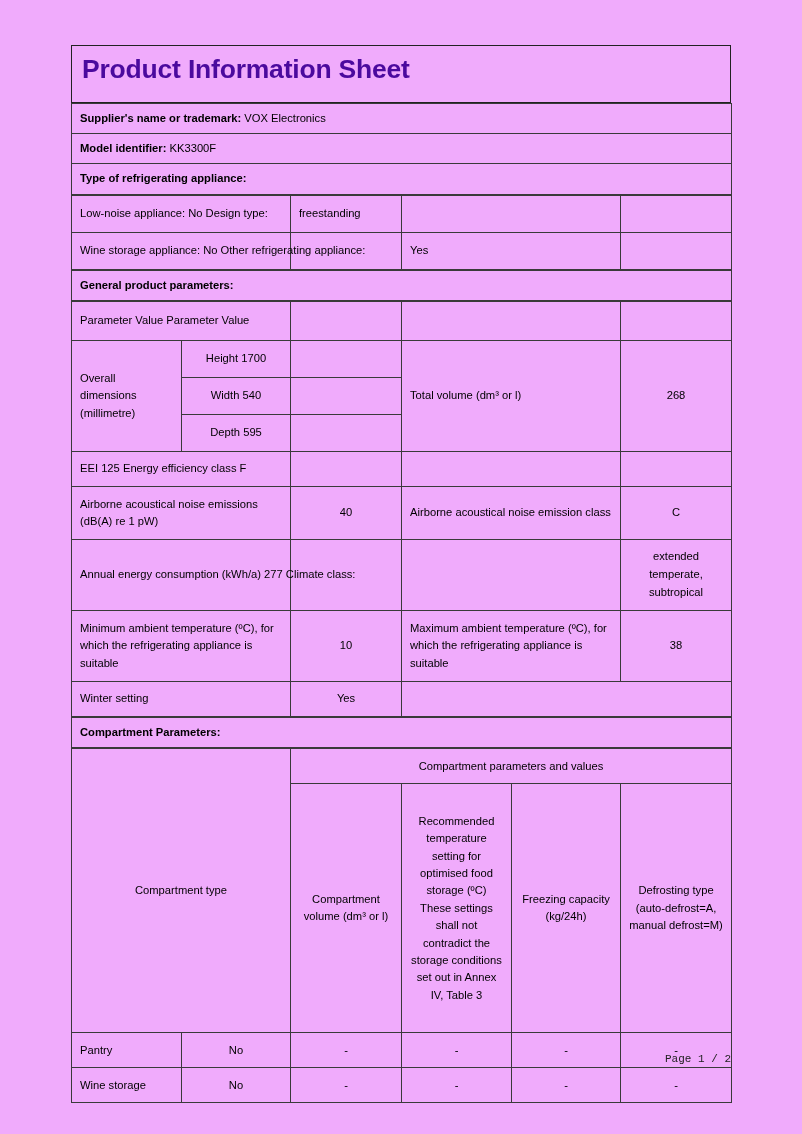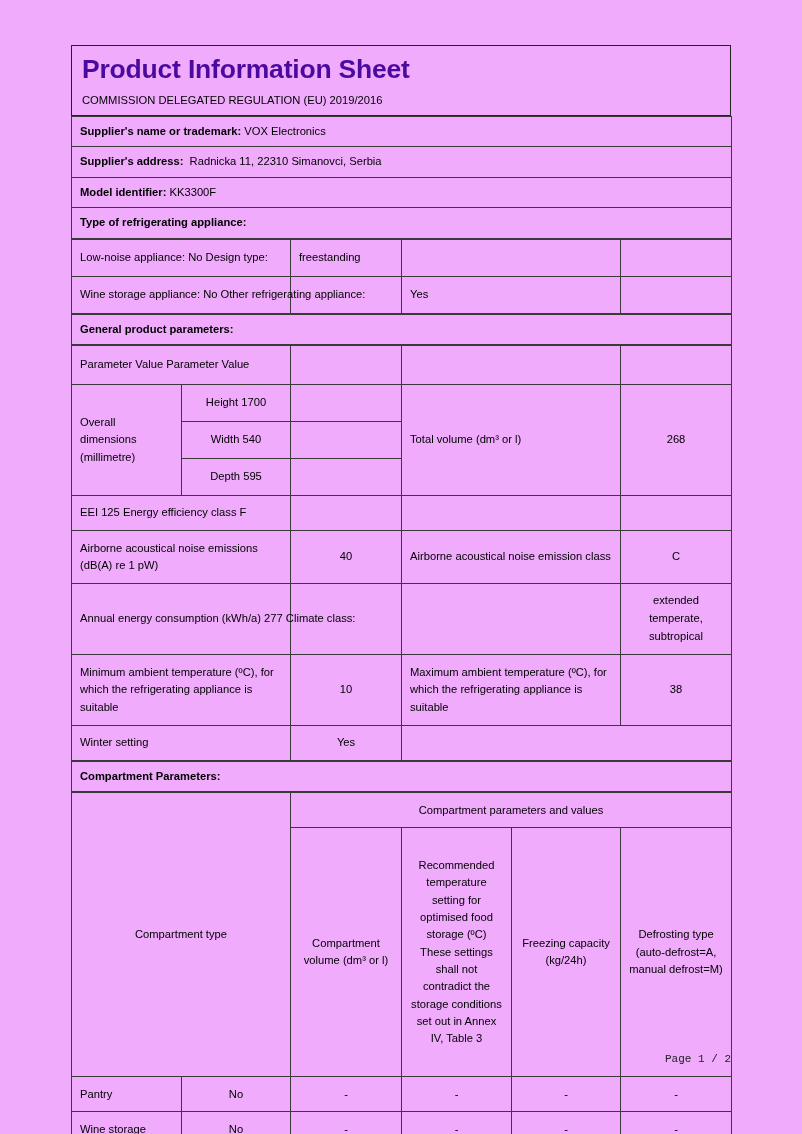--- a/index.html
+++ b/index.html
@@ -110,42 +110,35 @@
 </style>
 </head>
 <body>
 
 <div class="page">
 
   <div class="sheet">
 
     <div class="title-cell">
       <div class="doc-title">Product Information Sheet</div>
-      <div class="doc-sub">COMMISSION DELEGATED REGULATION (EU) 2019/2016</div>
     </div>
 
     <table class="t">
       <colgroup>
         <col style="width:660px">
       </colgroup>
       <tbody>
           <tr class="h-row">
         <td class="nowrap-ov">
           <span class="bold">Supplier's name or trademark:</span>
           <span>VOX Electronics</span>
         </td>
       </tr>
       <tr class="h-row">
         <td class="nowrap-ov">
-          <span class="bold">Supplier's address:</span>
-          &nbsp;<span>Radnicka 11, 22310 Simanovci, Serbia</span>
-        </td>
-      </tr>
-      <tr class="h-row">
-        <td class="nowrap-ov">
           <span class="bold">Model identifier:</span>
           <span>KK3300F</span>
         </td>
       </tr>
       <tr class="h-row">
         <td class="bold">Type of refrigerating appliance:</td>
       </tr>
     </tbody>
       </table>
 

